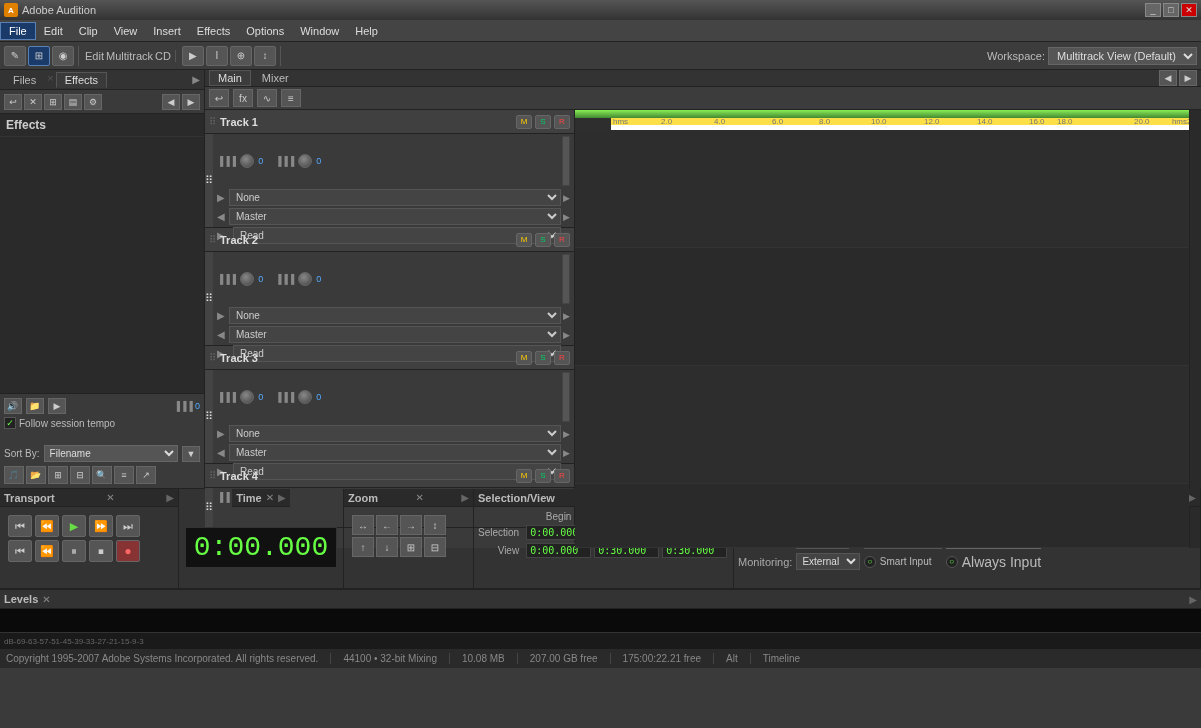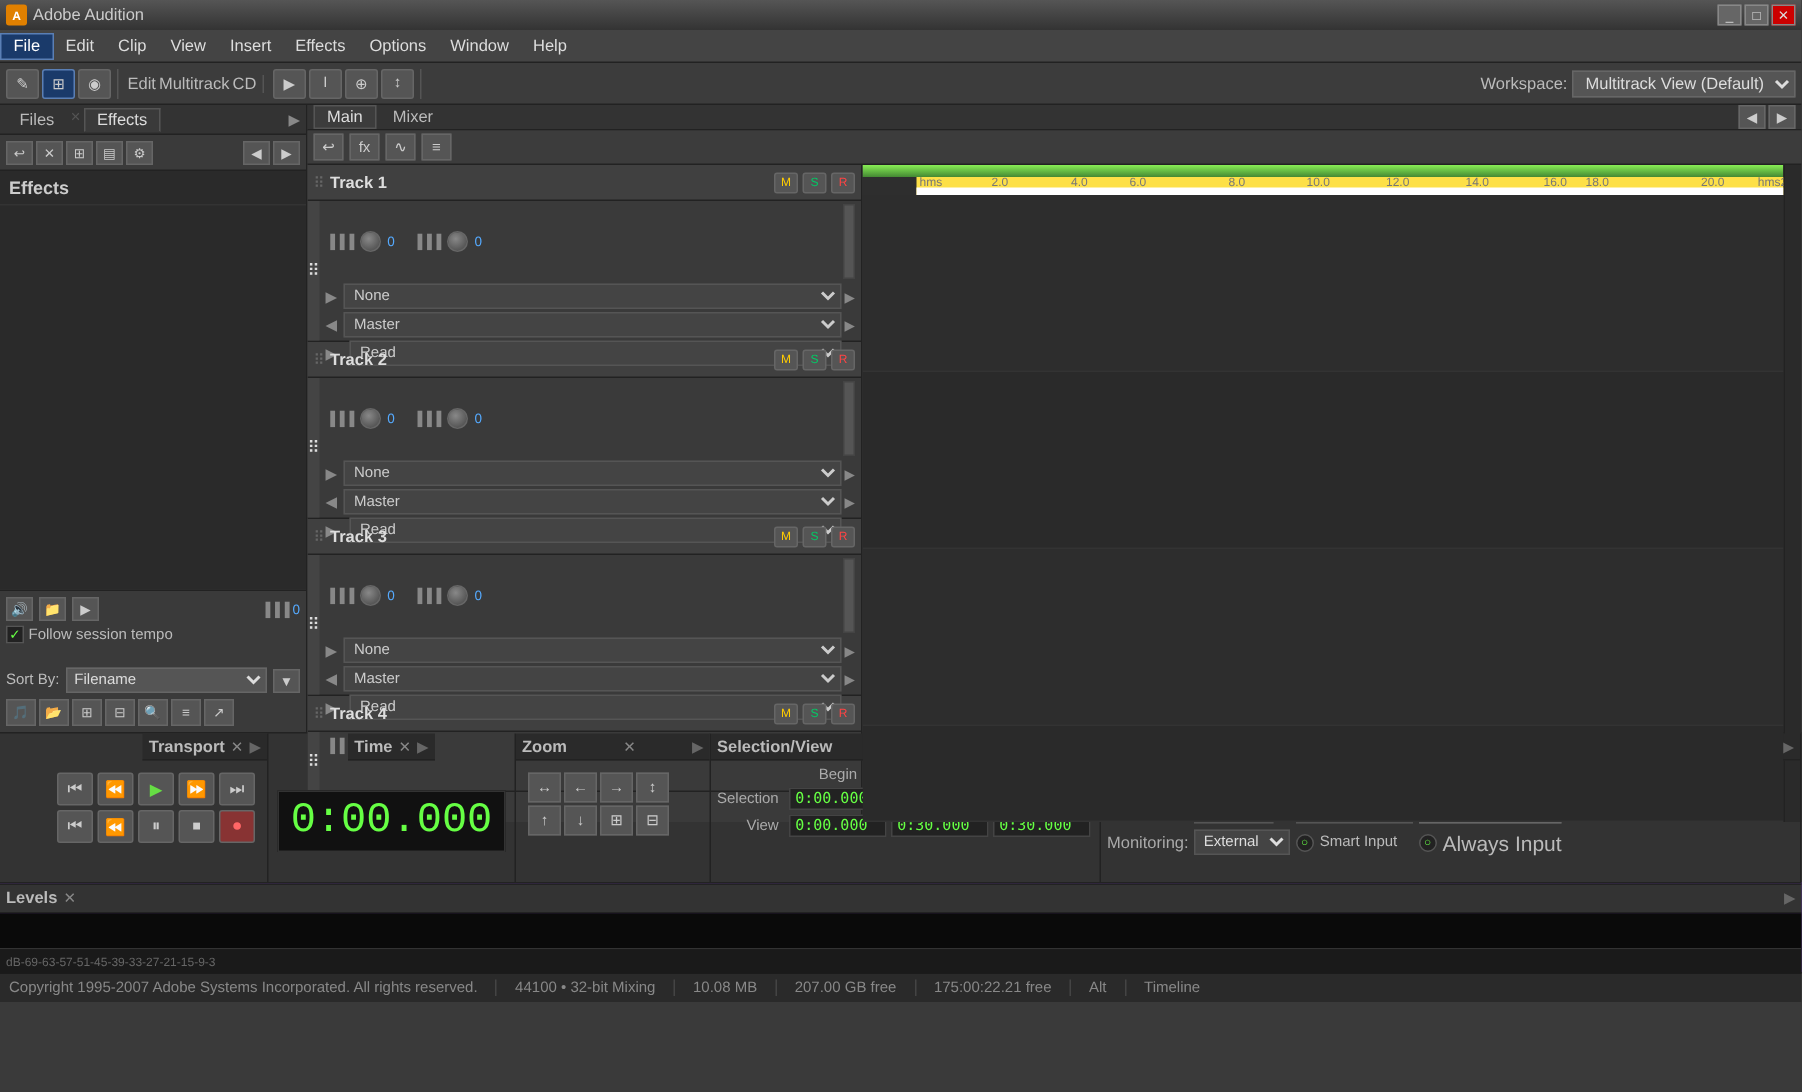--- a/index.html
+++ b/index.html
@@ -78,21 +78,21 @@
 
     
     .bottom-panels { height: 100px; display: flex; border-top: 1px solid #222; background: #333; }
     .bottom-panel { display: flex; flex-direction: column; border-right: 1px solid #222; }
     .bp-header { height: 18px; background: #2a2a2a; display: flex; align-items: center; padding: 0 4px; gap: 4px; border-bottom: 1px solid #222; }
     .bp-title { font-size: 11px; color: #bbb; font-weight: bold; }
     .bp-close { font-size: 10px; color: #888; cursor: pointer; margin-left: auto; }
     .bp-content { flex: 1; padding: 4px; display: flex; align-items: flex-start; }
 
     
-    .transport-panel { width: 179px; align-items: flex-end; }
+    .transport-panel { width: 179px; }
     .transport-controls { display: flex; flex-direction: column; gap: 3px; padding: 4px; }
     .transport-row { display: flex; gap: 3px; }
     .trans-btn { width: 24px; height: 22px; background: #555; border: 1px solid #666; display: flex; align-items: center; justify-content: center; font-size: 11px; color: #ccc; cursor: pointer; border-radius: 2px; }
     .trans-btn.record { background: #883333; color: #ff6666; }
     .trans-btn.play { color: #66dd44; }
 
     
     .time-panel { width: 165px; align-items: center; }
     .time-display { font-size: 28px; color: #66ff44; font-family: 'Courier New', monospace; background: #111; padding: 4px 8px; border: 1px solid #333; }
 
@@ -428,21 +428,21 @@
       </div>
 
       <div class="tracks-timeline">
 
         <div style="height:8px; background: linear-gradient(to bottom, #88ee55, #448833);"></div>
 
         <div style="height:12px; background:#fde047; border-bottom:5px solid #ffffff; display:flex; align-items:center; padding:0 2px; position:relative;margin-left:36px;">
           <div style="position:absolute; left:2px; font-size:8px; color:#777;">hms</div>
           <div style="position:absolute; left:50px; font-size:8px; color:#777;">2.0</div>
           <div style="position:absolute; left:103px; font-size:8px; color:#777;">4.0</div>
-          <div style="position:absolute; left:142px; font-size:8px; color:#777;">6.0</div>
+          <div style="position:absolute; left:161px; font-size:8px; color:#777;">6.0</div>
           <div style="position:absolute; left:208px; font-size:8px; color:#777;">8.0</div>
           <div style="position:absolute; left:260px; font-size:8px; color:#777;">10.0</div>
           <div style="position:absolute; left:313px; font-size:8px; color:#777;">12.0</div>
           <div style="position:absolute; left:366px; font-size:8px; color:#777;">14.0</div>
           <div style="position:absolute; left:418px; font-size:8px; color:#777;">16.0</div>
           <div style="position:absolute; left:446px; font-size:8px; color:#777;">18.0</div>
           <div style="position:absolute; left:523px; font-size:8px; color:#777;">20.0</div>
           <div style="position:absolute; left:576px; font-size:8px; color:#777;">22.0</div>
 
           <div style="position:absolute; right:2px; font-size:8px; color:#777;">hms</div>
@@ -584,21 +584,21 @@
         <div style="display:flex; align-items:center; gap:4px;">
           <div class="radio">○</div>
           <span style="font-size:14px; color:#bbb;">Always Input</span>
         </div>
       </div>
     </div>
   </div>
 
 </div>
 
-<div style="height:60px; background:#6d28d9; border-top:1px solid #222;">
+<div style="height:60px; background:#eab308; border-top:1px solid #222;">
   <div class="levels-bar">
     <span class="levels-title">Levels</span>
     <span class="levels-close">✕</span>
     <span style="margin-left:auto; font-size:10px; color:#666; cursor:pointer;">▶</span>
   </div>
   <div class="levels-content">
     <div class="levels-meter-area" style="height:24px; background:#0a0a0a; border-bottom:1px solid #333;"></div>
     <div class="levels-scale" style="height:16px; background:#1a1a1a; display:flex; align-items:center; padding:0 4px; font-size:8px; color:#666;">
       <span>dB</span>
       <span>-69</span>

